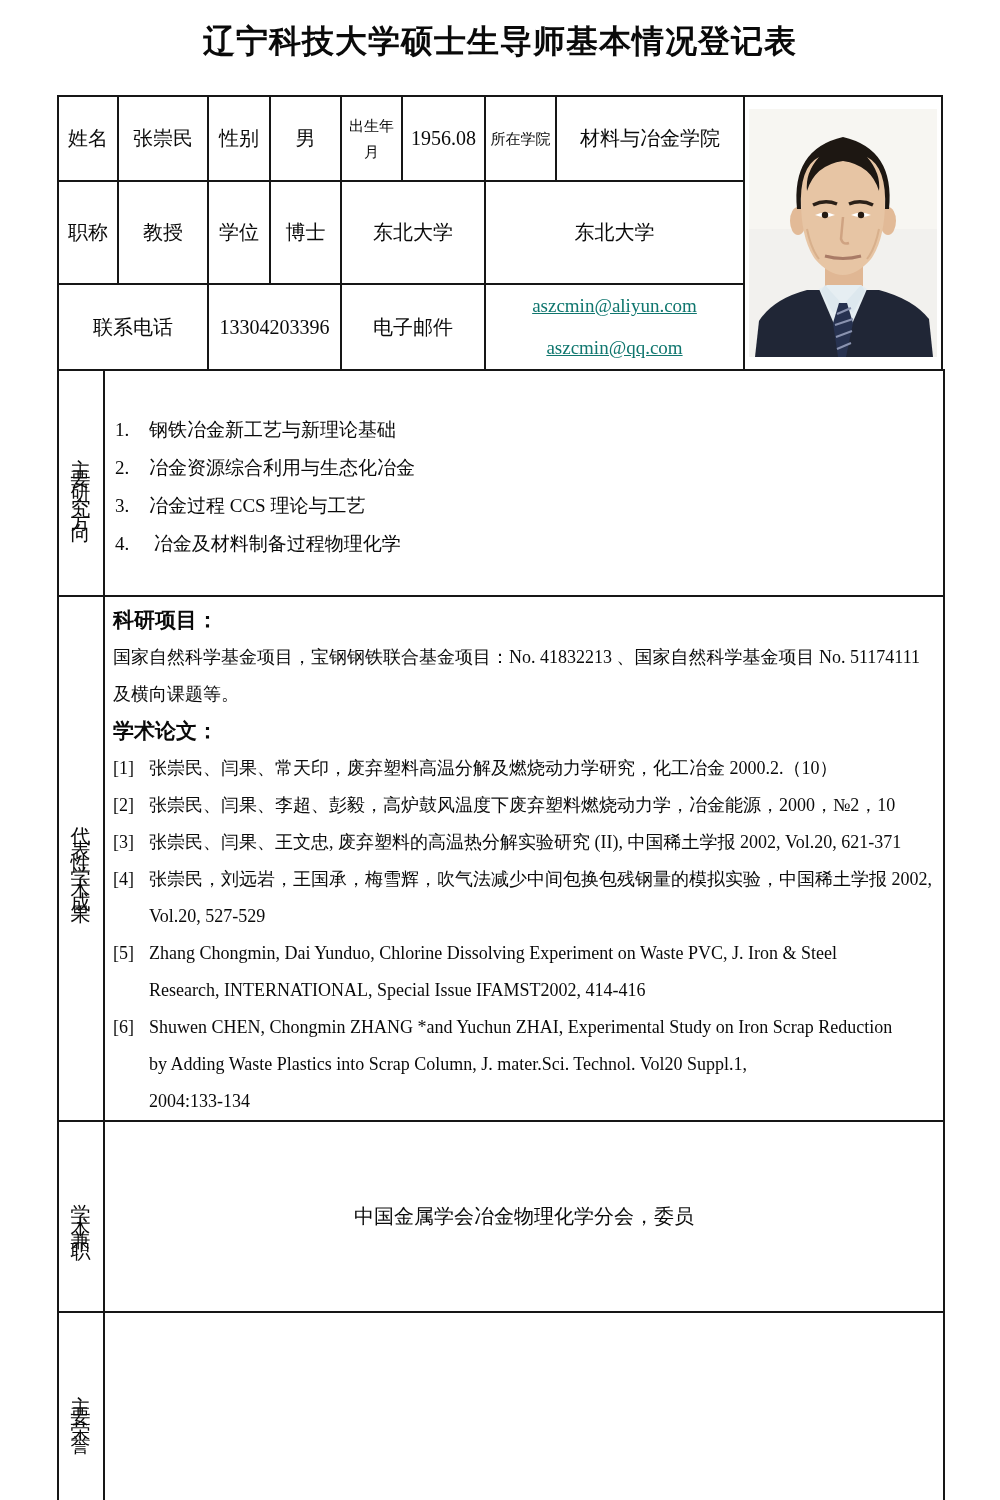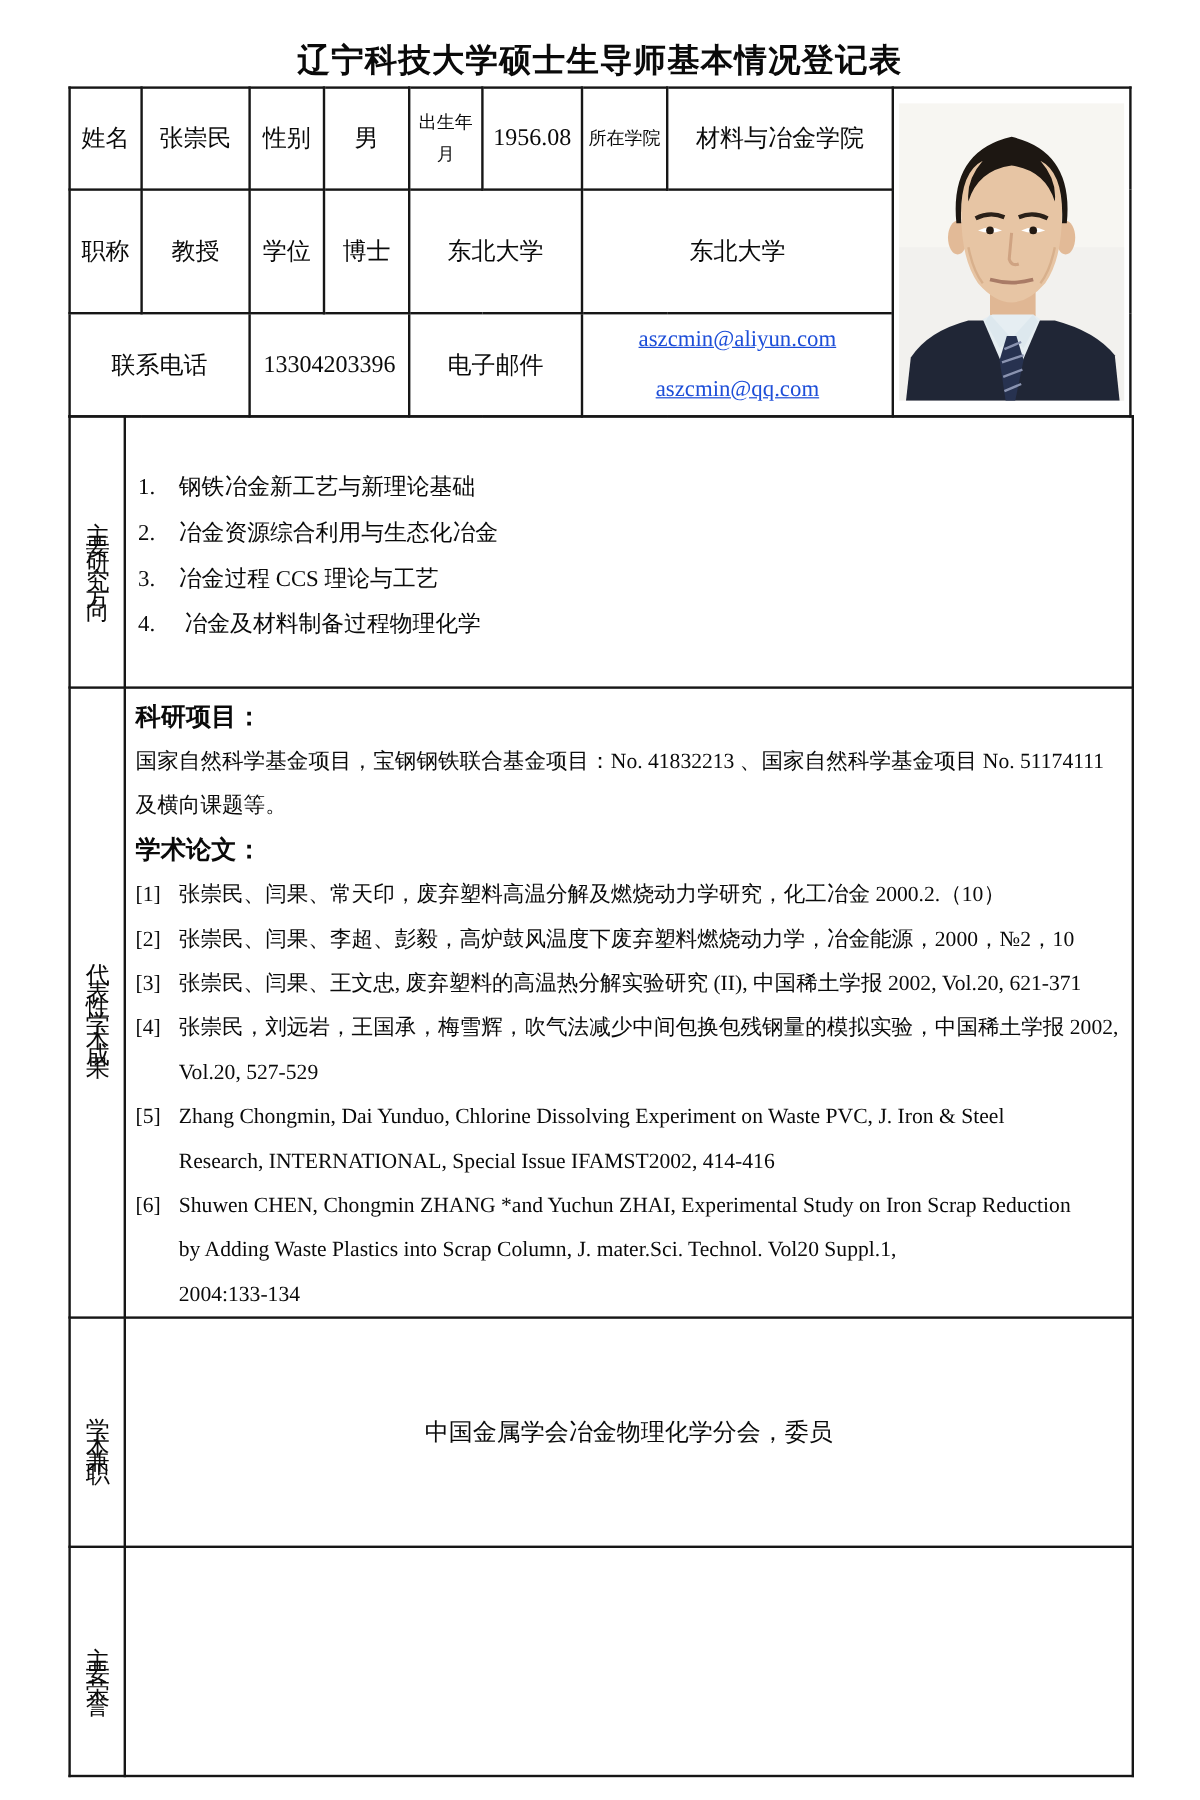--- a/index.html
+++ b/index.html
@@ -6,52 +6,52 @@
   html, body { margin: 0; padding: 0; }
   body {
     width: 1000px; height: 1500px;
     background: #ffffff;
     color: #0a0a0a;
     font-family: "Liberation Serif", "DejaVu Serif", serif;
     position: relative;
   }
   .doc-title {
     margin: 0;
-    padding-top: 32px;
+    padding-top: 20px;
     width: 1000px;
     text-align: center;
-    font-size: 27px;
+    font-size: 32px;
     font-weight: bold;
     letter-spacing: 1px;
     font-family: "Liberation Sans", "DejaVu Sans", sans-serif;
   }
   .reg-table {
     border-collapse: collapse;
     table-layout: fixed;
     width: 886px;
     margin-left: 57px;
   }
-  .reg-table.top { margin-top: 4px; border-radius: 27px; }
+  .reg-table.top { margin-top: 31px; border-radius: 27px; }
   .reg-table.sections { margin-top: -2px; }
   .reg-table td {
     border: 2px solid #161616;
     padding: 0;
     text-align: center;
     vertical-align: middle;
     font-size: 20px;
     overflow: hidden;
   }
   td.twoline { line-height: 26px; font-size: 15px; }
   td.photo-cell { background: #ffffff; }
   .photo-frame { display: block; margin: 6px auto; }
   .email-cell { line-height: 42px; }
   .email-link {
     display: block;
     text-decoration: underline;
-    color: #1d4ed8;
+    color: #0f766e;
     font-size: 19px;
   }
   .vlabel-cell { vertical-align: middle; }
   .vlabel {
     display: inline-block;
     writing-mode: vertical-lr;
     text-orientation: upright;
     letter-spacing: 13px;
     font-size: 20px;
     line-height: 44px;

